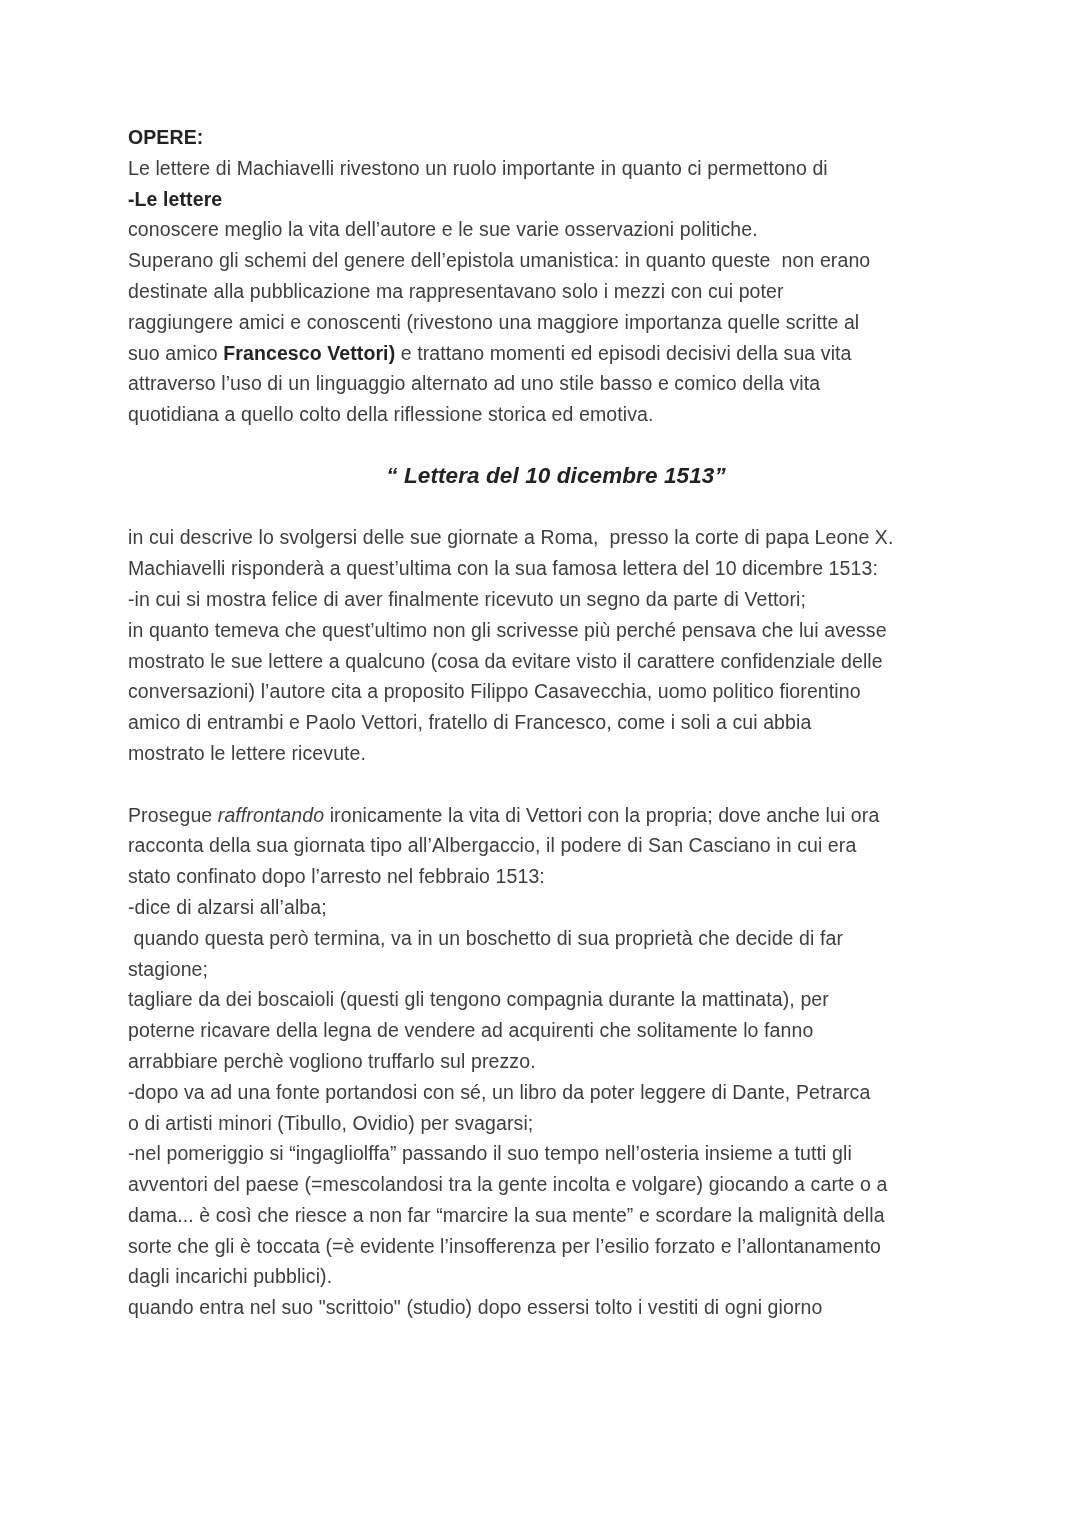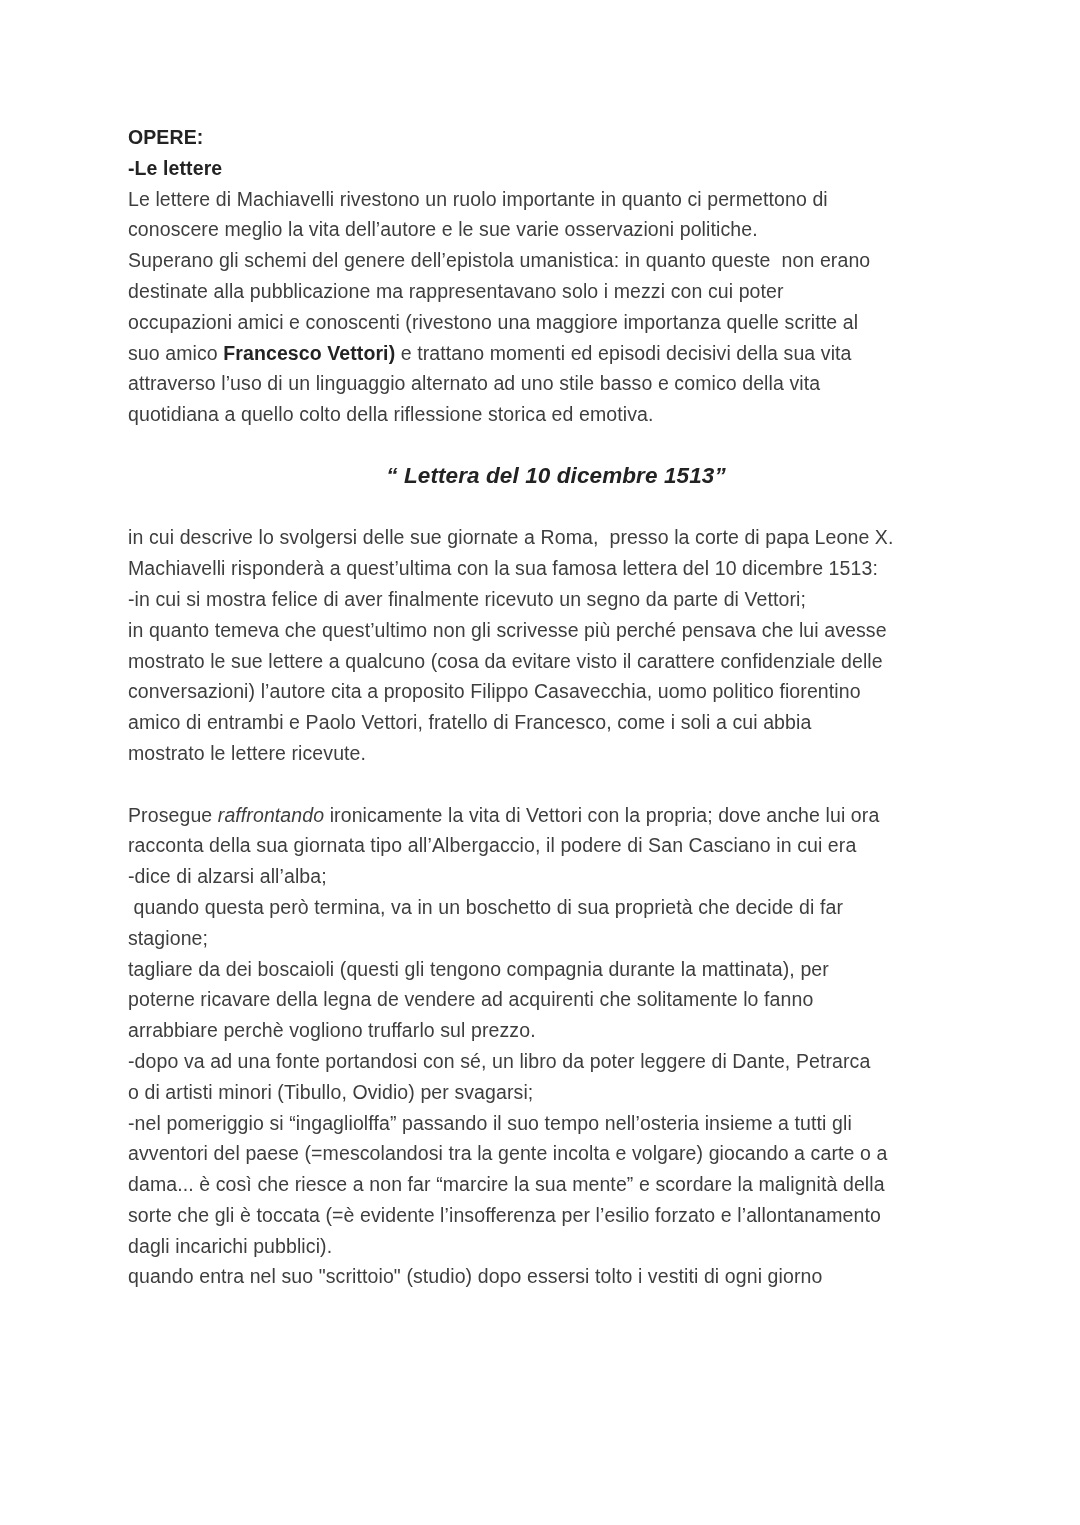--- a/index.html
+++ b/index.html
@@ -38,43 +38,44 @@
   .title-line span{color:var(--bold);margin-left:32px;}
   .b{font-weight:700;color:var(--bold);}
   .i{font-style:italic;}
 </style>
 </head>
 <body>
 
 <div class="page">
   <div class="doc" id="doc">
       <div class="block heading"><span class="b">OPERE:</span></div>
+      <div class="block line"><span>Le lettere di Machiavelli rivestono un ruolo importante in quanto ci permettono di</span></div>
       <div class="block heading"><span class="b">-Le lettere</span></div>
-      <div class="block line"><span>Le lettere di Machiavelli rivestono un ruolo importante in quanto ci permettono di</span></div>
       <div class="block line"><span>conoscere meglio la vita dell’autore e le sue varie osservazioni politiche.</span></div>
       <div class="block line"><span>Superano gli schemi del genere dell’epistola umanistica: in quanto queste  non erano</span></div>
       <div class="block line"><span>destinate alla pubblicazione ma rappresentavano solo i mezzi con cui poter</span></div>
-      <div class="block line"><span>occupazioni amici e conoscenti (rivestono una maggiore importanza quelle scritte al</span></div>
+      <div class="block line"><span>raggiungere amici e conoscenti (rivestono una maggiore importanza quelle scritte al</span></div>
       <div class="block line"><span>suo amico </span><span class="b">Francesco Vettori)</span><span> e trattano momenti ed episodi decisivi della sua vita</span></div>
       <div class="block line"><span>attraverso l’uso di un linguaggio alternato ad uno stile basso e comico della vita</span></div>
       <div class="block line"><span>quotidiana a quello colto della riflessione storica ed emotiva.</span></div>
       <div class="block blank"></div>
       <div class="block title-line"><span class="b i">“ Lettera del 10 dicembre 1513”</span></div>
       <div class="block blank"></div>
       <div class="block line"><span>in cui descrive lo svolgersi delle sue giornate a Roma,  presso la corte di papa Leone X.</span></div>
       <div class="block line"><span>Machiavelli risponderà a quest’ultima con la sua famosa lettera del 10 dicembre 1513:</span></div>
       <div class="block line"><span>-in cui si mostra felice di aver finalmente ricevuto un segno da parte di Vettori;</span></div>
       <div class="block line"><span>in quanto temeva che quest’ultimo non gli scrivesse più perché pensava che lui avesse</span></div>
       <div class="block line"><span>mostrato le sue lettere a qualcuno (cosa da evitare visto il carattere confidenziale delle</span></div>
       <div class="block line"><span>conversazioni) l’autore cita a proposito Filippo Casavecchia, uomo politico fiorentino</span></div>
       <div class="block line"><span>amico di entrambi e Paolo Vettori, fratello di Francesco, come i soli a cui abbia</span></div>
       <div class="block line"><span>mostrato le lettere ricevute.</span></div>
       <div class="block blank"></div>
       <div class="block line"><span>Prosegue </span><span class="i">raffrontando</span><span> ironicamente la vita di Vettori con la propria; dove anche lui ora</span></div>
       <div class="block line"><span>racconta della sua giornata tipo all’Albergaccio, il podere di San Casciano in cui era</span></div>
+      <div class="block line"><span>stato confinato dopo l’arresto nel febbraio 1513:</span></div>
       <div class="block line"><span>-dice di alzarsi all’alba;</span></div>
       <div class="block line"><span> quando questa però termina, va in un boschetto di sua proprietà che decide di far</span></div>
       <div class="block line"><span>stagione;</span></div>
       <div class="block line"><span>tagliare da dei boscaioli (questi gli tengono compagnia durante la mattinata), per</span></div>
       <div class="block line"><span>poterne ricavare della legna de vendere ad acquirenti che solitamente lo fanno</span></div>
       <div class="block line"><span>arrabbiare perchè vogliono truffarlo sul prezzo.</span></div>
       <div class="block line"><span>-dopo va ad una fonte portandosi con sé, un libro da poter leggere di Dante, Petrarca</span></div>
       <div class="block line"><span>o di artisti minori (Tibullo, Ovidio) per svagarsi;</span></div>
       <div class="block line"><span>-nel pomeriggio si “ingagliolffa” passando il suo tempo nell’osteria insieme a tutti gli</span></div>
       <div class="block line"><span>avventori del paese (=mescolandosi tra la gente incolta e volgare) giocando a carte o a</span></div>

